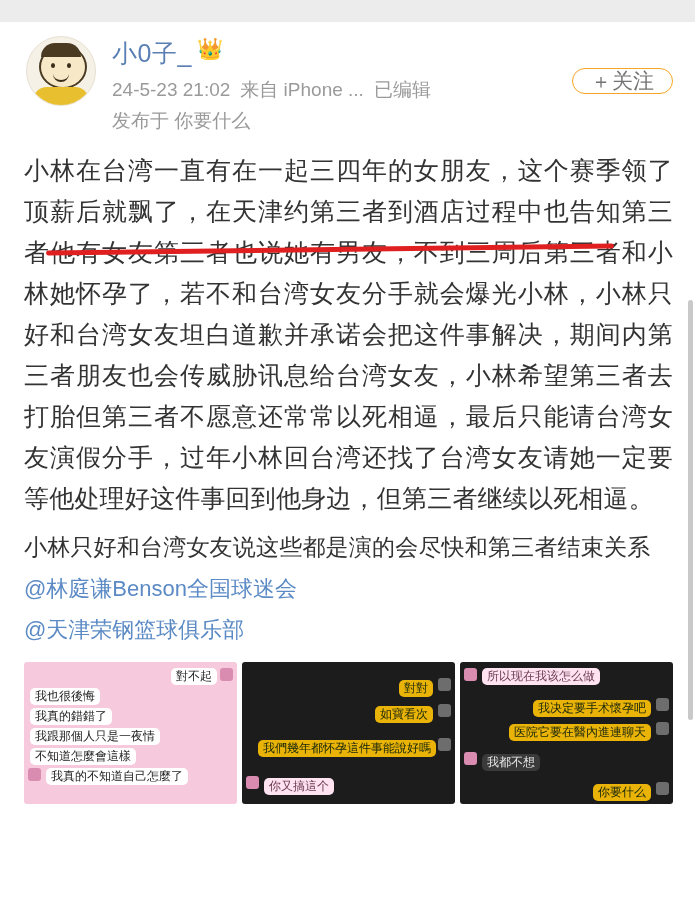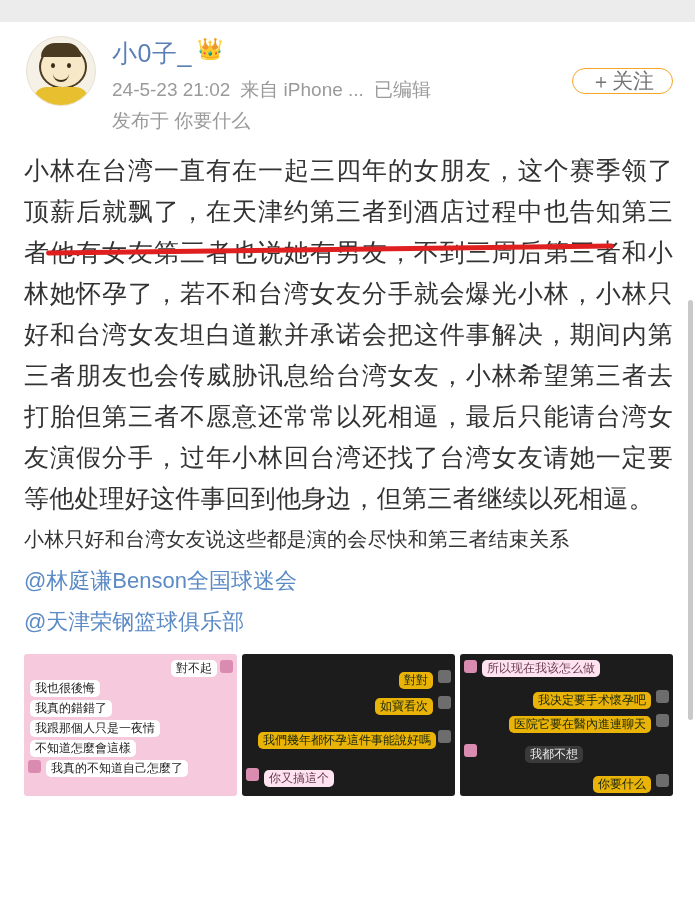--- a/index.html
+++ b/index.html
@@ -158,26 +158,27 @@
   .body-text {
     font-size: 25px;
     line-height: 41px;
     color: #333333;
     letter-spacing: 0.2px;
     text-align: justify;
     white-space: pre-wrap;
     word-break: break-all;
   }
   .body-text2 {
-    font-size: 20px;
+    font-size: 23px;
     line-height: 41px;
     color: #333333;
     letter-spacing: 0.2px;
     white-space: pre-wrap;
     word-break: break-all;
+    margin-top: 8px;
   }
   .mention {
     color: #5b8ac5;
     font-size: 22px;
     line-height: 41px;
     display: block;
   }
   .redline {
     position: absolute;
     left: 46px;
@@ -208,21 +209,21 @@
     font-size: 12px;
     line-height: 11px;
     padding: 3px 5px;
     color: #222;
     white-space: nowrap;
     overflow: hidden;
     max-width: 82%;
   }
   .bub.w { background: #ffffff; }
   .bub.g { background: #eab308; color: #17260b; }
-  .bub.d { background: #3a3a3a; color: #e8e8e8; margin-left: 43px; }
+  .bub.d { background: #3a3a3a; color: #e8e8e8; }
   .bub.p { background: #ffe3f0; color: #6a3a50; }
   .avatar-sq {
     position: absolute;
     width: 13px;
     height: 13px;
     border-radius: 3px;
     background: #6d6d6d;
   }
   .avatar-sq.pinkish { background: #d98cb0; }
   .scrollbar {

